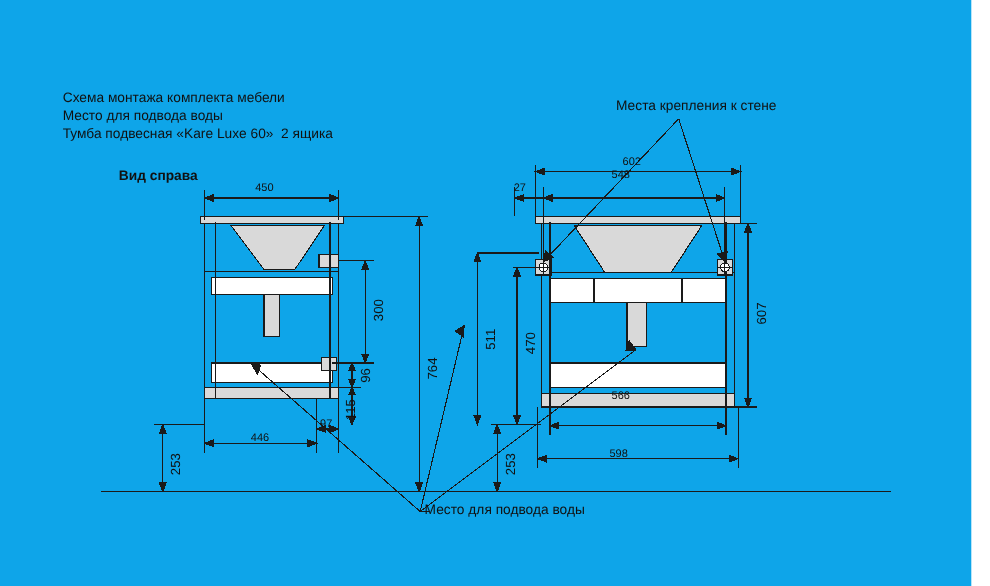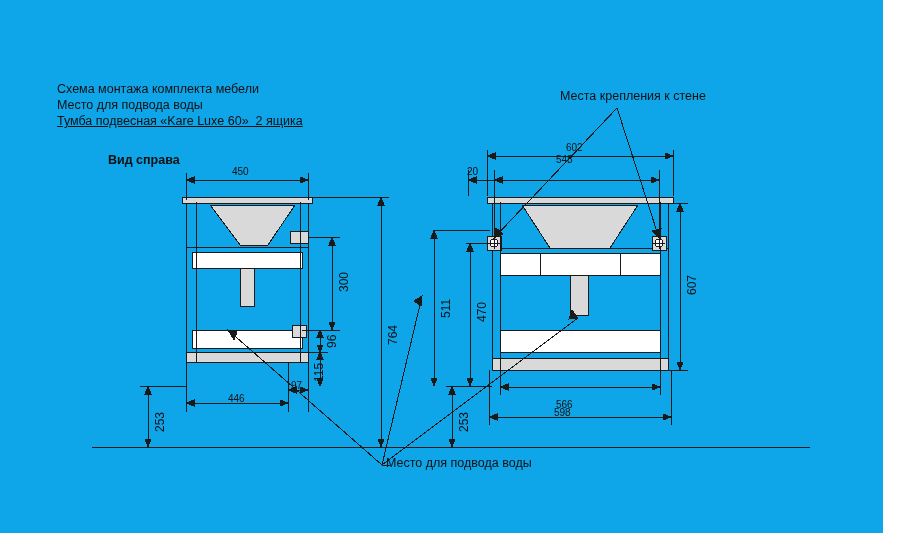--- a/index.html
+++ b/index.html
@@ -219,42 +219,42 @@
       <line x1="382" y1="465" x2="228" y2="330"></line>
       <path d="M228 330 l9 2 l-3 8 z" fill="#1a1a1a"></path>
       <line x1="382" y1="465" x2="578" y2="318"></line>
       <path d="M578 318 l-9 1 l3 -9 z" fill="#1a1a1a"></path>
       <line x1="382" y1="465" x2="390" y2="465"></line>
     </g>
   </svg>
 
   <div class="lbl title-block" style="left:57px; top:81px;">Схема монтажа комплекта мебели</div>
   <div class="lbl title-block" style="left:57px; top:97px;">Место для подвода воды</div>
-  <div class="lbl title-block" style="left:57px; top:113px;text-decoration:underline;">Тумба подвесная «Kare Luxe 60»  2 ящика</div>
+  <div class="lbl title-block" style="left:57px; top:113px;">Тумба подвесная «Kare Luxe 60»  2 ящика</div>
 
   <div class="lbl heading" style="left:60px; top:152px;padding-left:48px;">Вид справа</div>
 
   <div class="lbl note" style="left:560px; top:88px;">Места крепления к стене</div>
 
   <div class="lbl note" style="left:386px; top:455px;">Место для подвода воды</div>
 
   <div class="lbl dim" style="left:232px; top:166px;">450</div>
   <div class="lbl dim" style="left:228px; top:393px;">446</div>
   <div class="lbl dim" style="left:291px; top:380px;">97</div>
 
   <div class="lbl dim-v" style="left:337px; top:292px; transform:rotate(-90deg);">300</div>
   <div class="lbl dim-v" style="left:325px; top:348px; transform:rotate(-90deg);">96</div>
   <div class="lbl dim-v" style="left:312px; top:382px; transform:rotate(-90deg);">115</div>
   <div class="lbl dim-v" style="left:386px; top:345px; transform:rotate(-90deg);">764</div>
   <div class="lbl dim-v" style="left:153px; top:432px; transform:rotate(-90deg);">253</div>
 
   <div class="lbl dim" style="left:566px; top:142px;">602</div>
   <div class="lbl dim" style="left:556px; top:154px;">548</div>
-  <div class="lbl dim" style="left:467px; top:166px;">20</div>
-  <div class="lbl dim" style="left:556px; top:399px;text-align:center;">566</div>
+  <div class="lbl dim" style="left:467px; top:166px;">27</div>
+  <div class="lbl dim" style="left:556px; top:355px;text-align:center;">566</div>
   <div class="lbl dim" style="left:554px; top:407px;">598</div>
 
   <div class="lbl dim-v" style="left:685px; top:295px; transform:rotate(-90deg);">607</div>
   <div class="lbl dim-v" style="left:439px; top:318px; transform:rotate(-90deg);">511</div>
   <div class="lbl dim-v" style="left:475px; top:322px; transform:rotate(-90deg);">470</div>
   <div class="lbl dim-v" style="left:457px; top:432px; transform:rotate(-90deg);">253</div>
 
 </div>
 
 </body></html>

